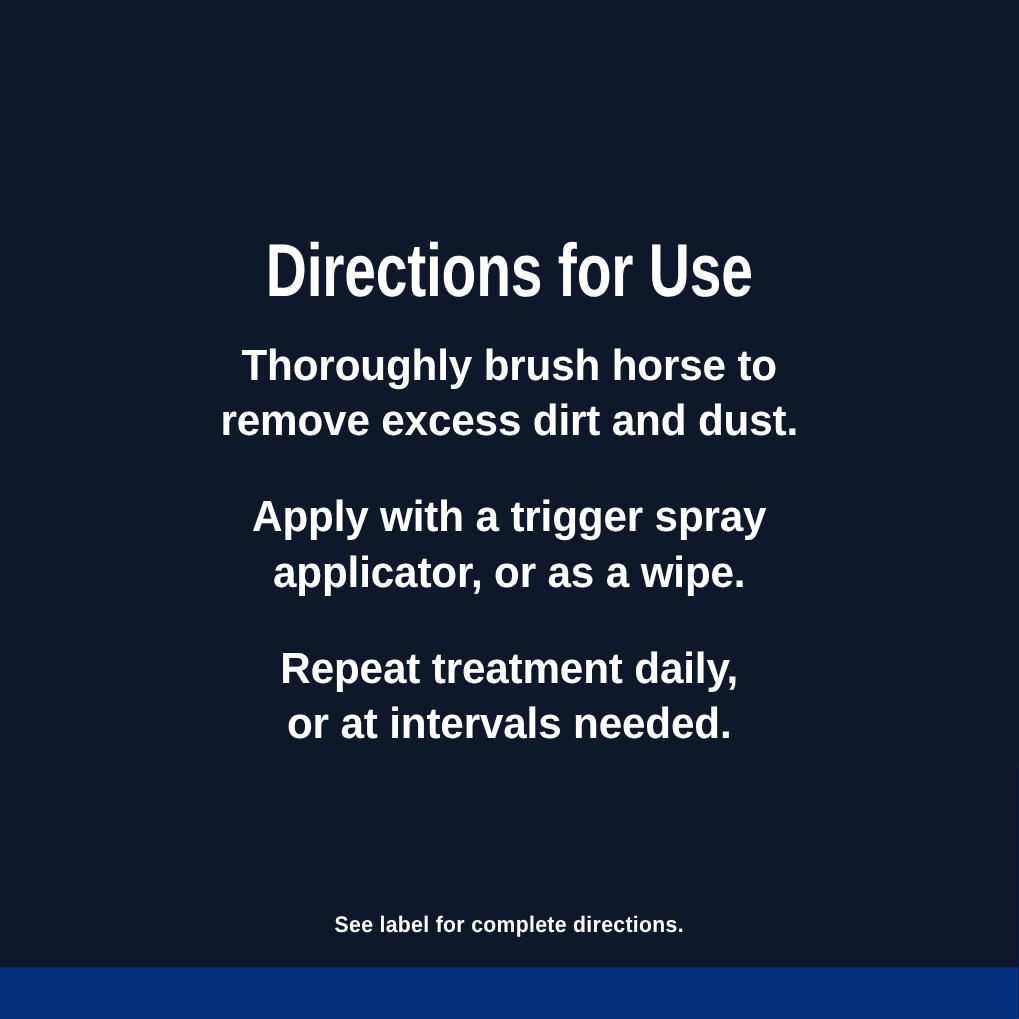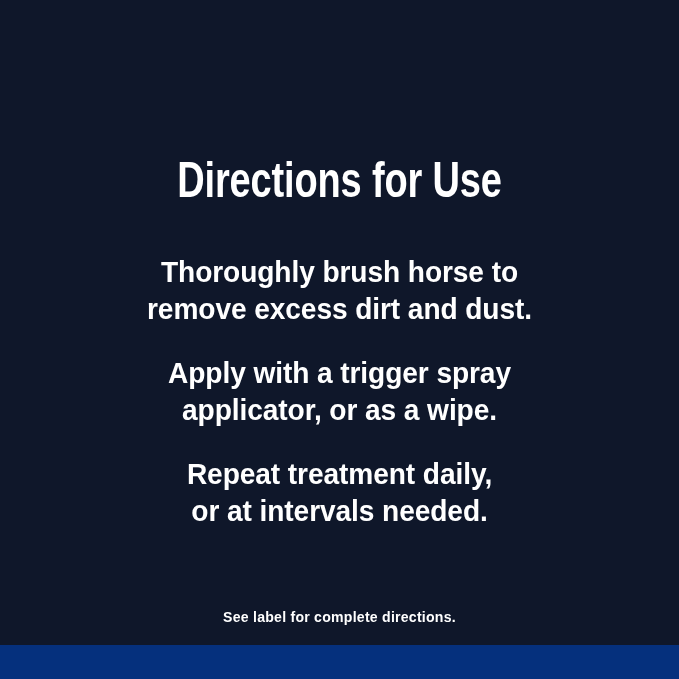--- a/index.html
+++ b/index.html
@@ -38,21 +38,21 @@
     color: #ffffff;
     letter-spacing: -0.2px;
     transform: scaleX(0.76);
     transform-origin: 50% 50%;
     white-space: nowrap;
   }
   #body-block {
     position: absolute;
     left: 0;
     right: 0;
-    top: 254px;
+    top: 226px;
   }
   .para {
     margin: 0;
     font-family: "Liberation Sans", sans-serif;
     font-weight: 700;
     font-size: 29px;
     line-height: 37px;
     color: #ffffff;
     letter-spacing: -0.1px;
     transform: scaleX(0.97);

